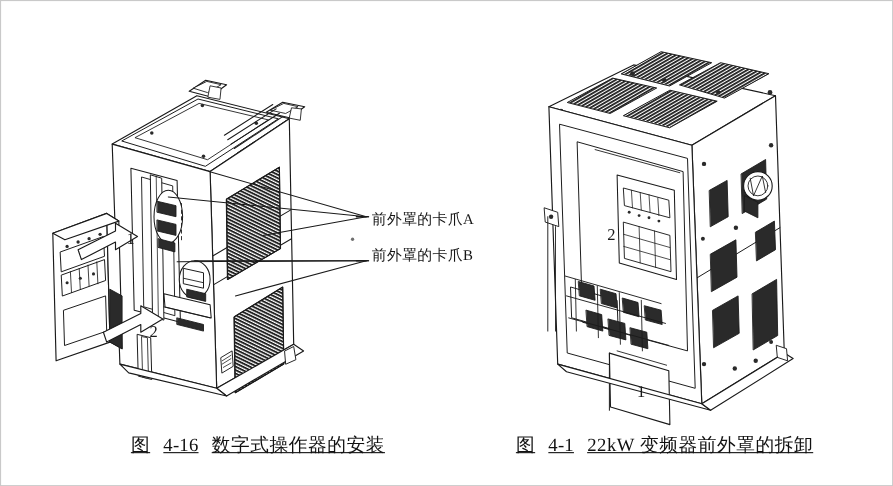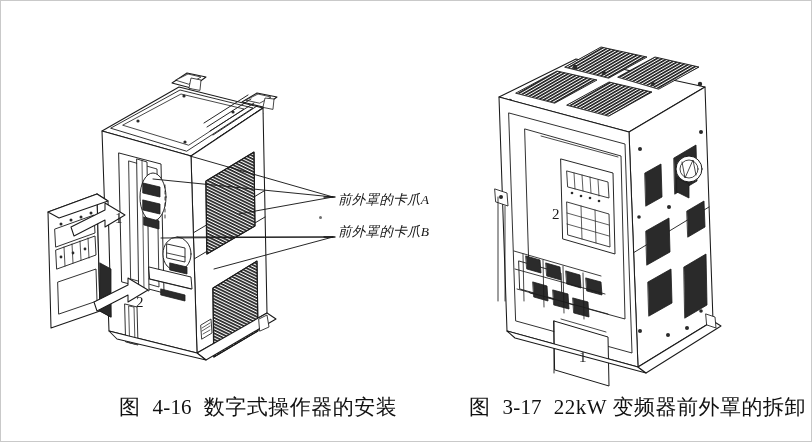--- a/index.html
+++ b/index.html
@@ -20,38 +20,38 @@
     overflow: hidden;
   }
   .fig-svg {
     position: absolute;
     top: 0;
     left: 0;
   }
   .caption {
     position: absolute;
     font-family: "Liberation Serif", serif;
-    font-size: 21px;
+    font-size: 17px;
     color: #111111;
     letter-spacing: 0.5px;
     white-space: nowrap;
+    text-decoration: underline;
   }
   #caption-left  { left: 118px; top: 392px; }
   #caption-right { left: 468px; top: 392px; }
   .caption .num { letter-spacing: 0.2px; }
   .caption .gap { display: inline-block; width: 12px; }
 
   .callout {
     position: absolute;
     font-family: "Liberation Serif", serif;
     font-size: 13.5px;
     color: #141414;
     white-space: nowrap;
     letter-spacing: 0.3px;
-    font-style: italic;
   }
   #callout-a { left: 337px; top: 190px; }
   #callout-b { left: 337px; top: 222px; }
 
   .idx {
     position: absolute;
     font-family: "Liberation Serif", serif;
     font-size: 15px;
     color: #1a1a1a;
   }
@@ -384,16 +384,16 @@
   <div class="callout" id="callout-a">前外罩的卡爪A</div>
   <div class="callout" id="callout-b">前外罩的卡爪B</div>
 
   <div class="speck" id="speck-1"></div>
 
   <div class="caption" id="caption-left">
     <span>图</span><span class="gap"></span><span class="num">4-16</span><span class="gap"></span><span>数字式操作器的安装</span>
   </div>
 
   <div class="caption" id="caption-right">
-    <span>图</span><span class="gap"></span><span class="num">3-17</span><span class="gap"></span><span>22kW 变频器前外罩的拆卸</span>
+    <span>图</span><span class="gap"></span><span class="num">4-1</span><span class="gap"></span><span>22kW 变频器前外罩的拆卸</span>
   </div>
 
 </div>
 
 </body></html>

